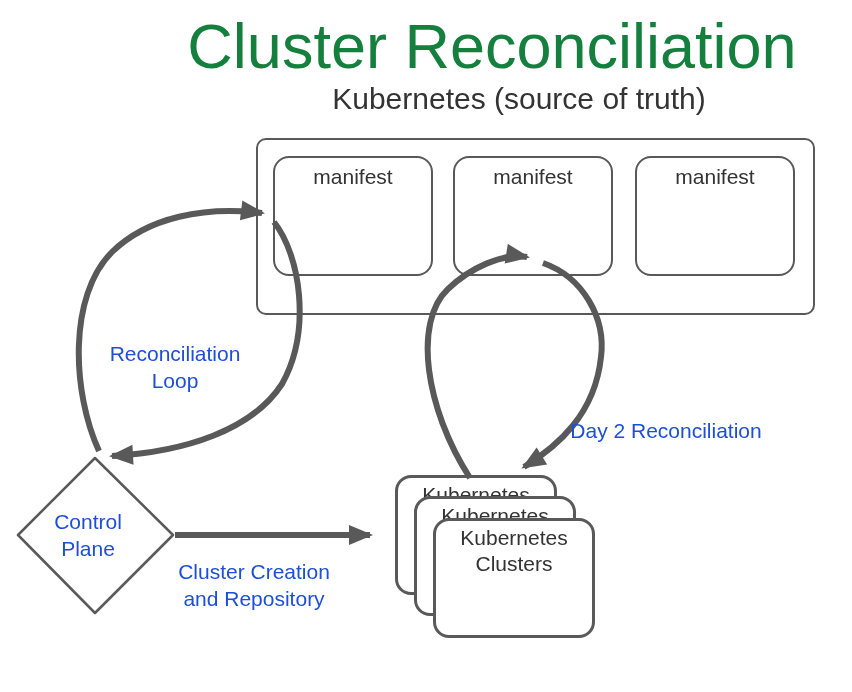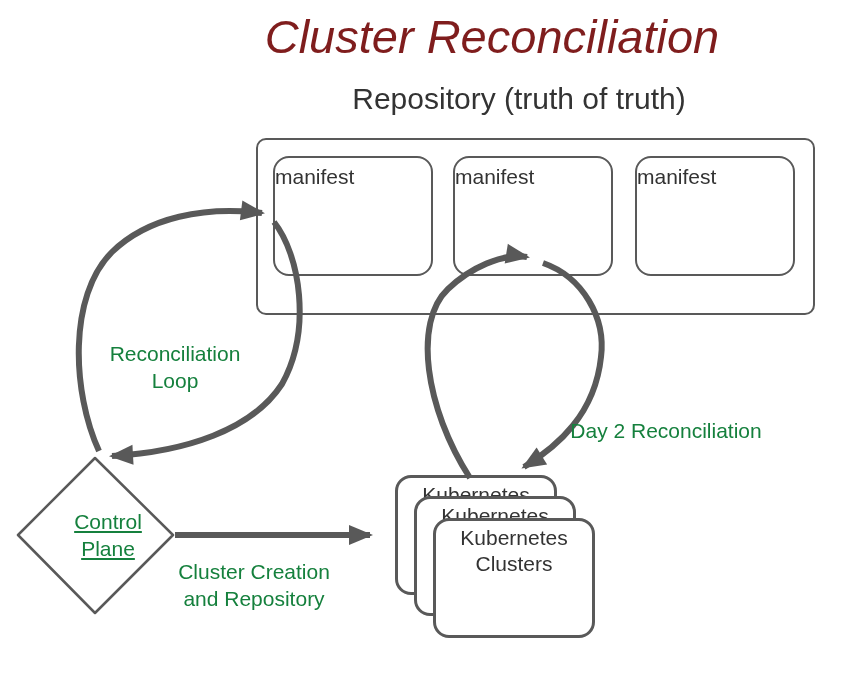--- a/index.html
+++ b/index.html
@@ -12,26 +12,25 @@
     font-family: "Liberation Sans", "DejaVu Sans", sans-serif;
     color: #333333;
     overflow: hidden;
   }
   .pre { white-space: pre-line; }
 
   .diagram-title {
     position: absolute;
     left: 492px; top: 10px;
     transform: translateX(-50%);
-    font-size: 47px;
+    font-size: 63px;
     line-height: 1.15;
-    color: #7f1d1d;
+    color: #15803d;
     white-space: nowrap;
     z-index: 3;
-    font-style: italic;
   }
   .repo-label {
     position: absolute;
     left: 519px; top: 82px;
     transform: translateX(-50%);
     font-size: 30px;
     line-height: 1.15;
     color: #333333;
     white-space: nowrap;
     z-index: 3;
@@ -47,20 +46,21 @@
     z-index: 1;
   }
   .manifest-box {
     position: absolute;
     top: 156px;
     width: 160px; height: 120px;
     border: 2.5px solid #595959;
     border-radius: 16px;
     background: #ffffff;
     z-index: 1;
+    text-align: center;
     padding-top: 7px;
     font-size: 21px;
   }
   .manifest-1 { left: 273px; }
   .manifest-2 { left: 453px; }
   .manifest-3 { left: 635px; }
 
   .k8s-box {
     position: absolute;
     width: 162px; height: 120px;
@@ -83,34 +83,34 @@
     z-index: 4;
     pointer-events: none;
   }
 
   .float-label {
     position: absolute;
     z-index: 5;
     font-size: 21px;
     line-height: 27px;
     text-align: center;
-    color: #15803d;
+    color: #1d4ed8;
   }
   .loop-label { left: 85px; top: 340px; width: 180px; }
   .day2-label { left: 556px; top: 417px; width: 220px; white-space: nowrap; }
   .creation-label { left: 144px; top: 558px; width: 220px; }
-  .control-plane-label { left: 57px; top: 508px; width: 102px; text-decoration: underline; }
+  .control-plane-label { left: 37px; top: 508px; width: 102px; }
 </style>
 </head>
 <body>
 
 <div class="canvas">
 
   <div class="diagram-title">Cluster Reconciliation</div>
-  <div class="repo-label">Repository (truth of truth)</div>
+  <div class="repo-label">Kubernetes (source of truth)</div>
 
   <div class="repo-box"></div>
 
   <div class="manifest-box manifest-1">
     <span>manifest</span>
   </div>
   <div class="manifest-box manifest-2">
     <span>manifest</span>
   </div>
   <div class="manifest-box manifest-3">

